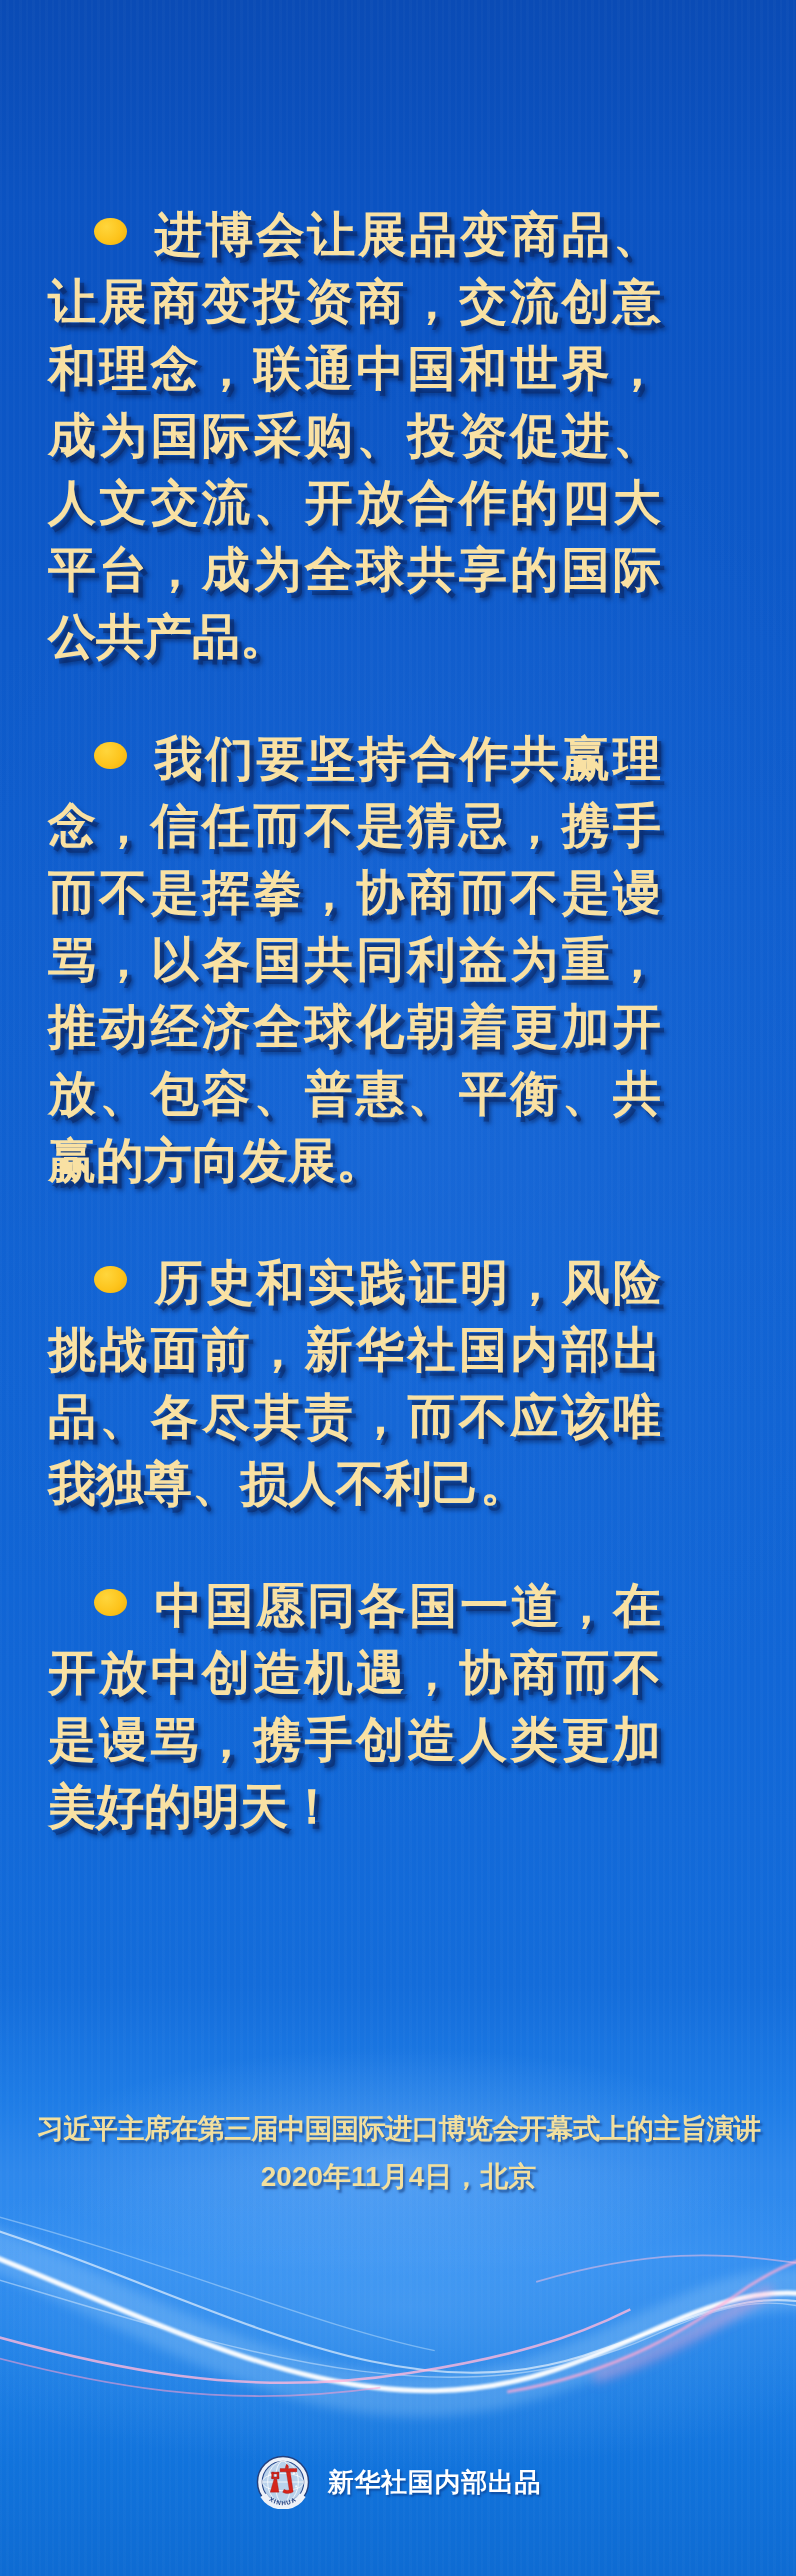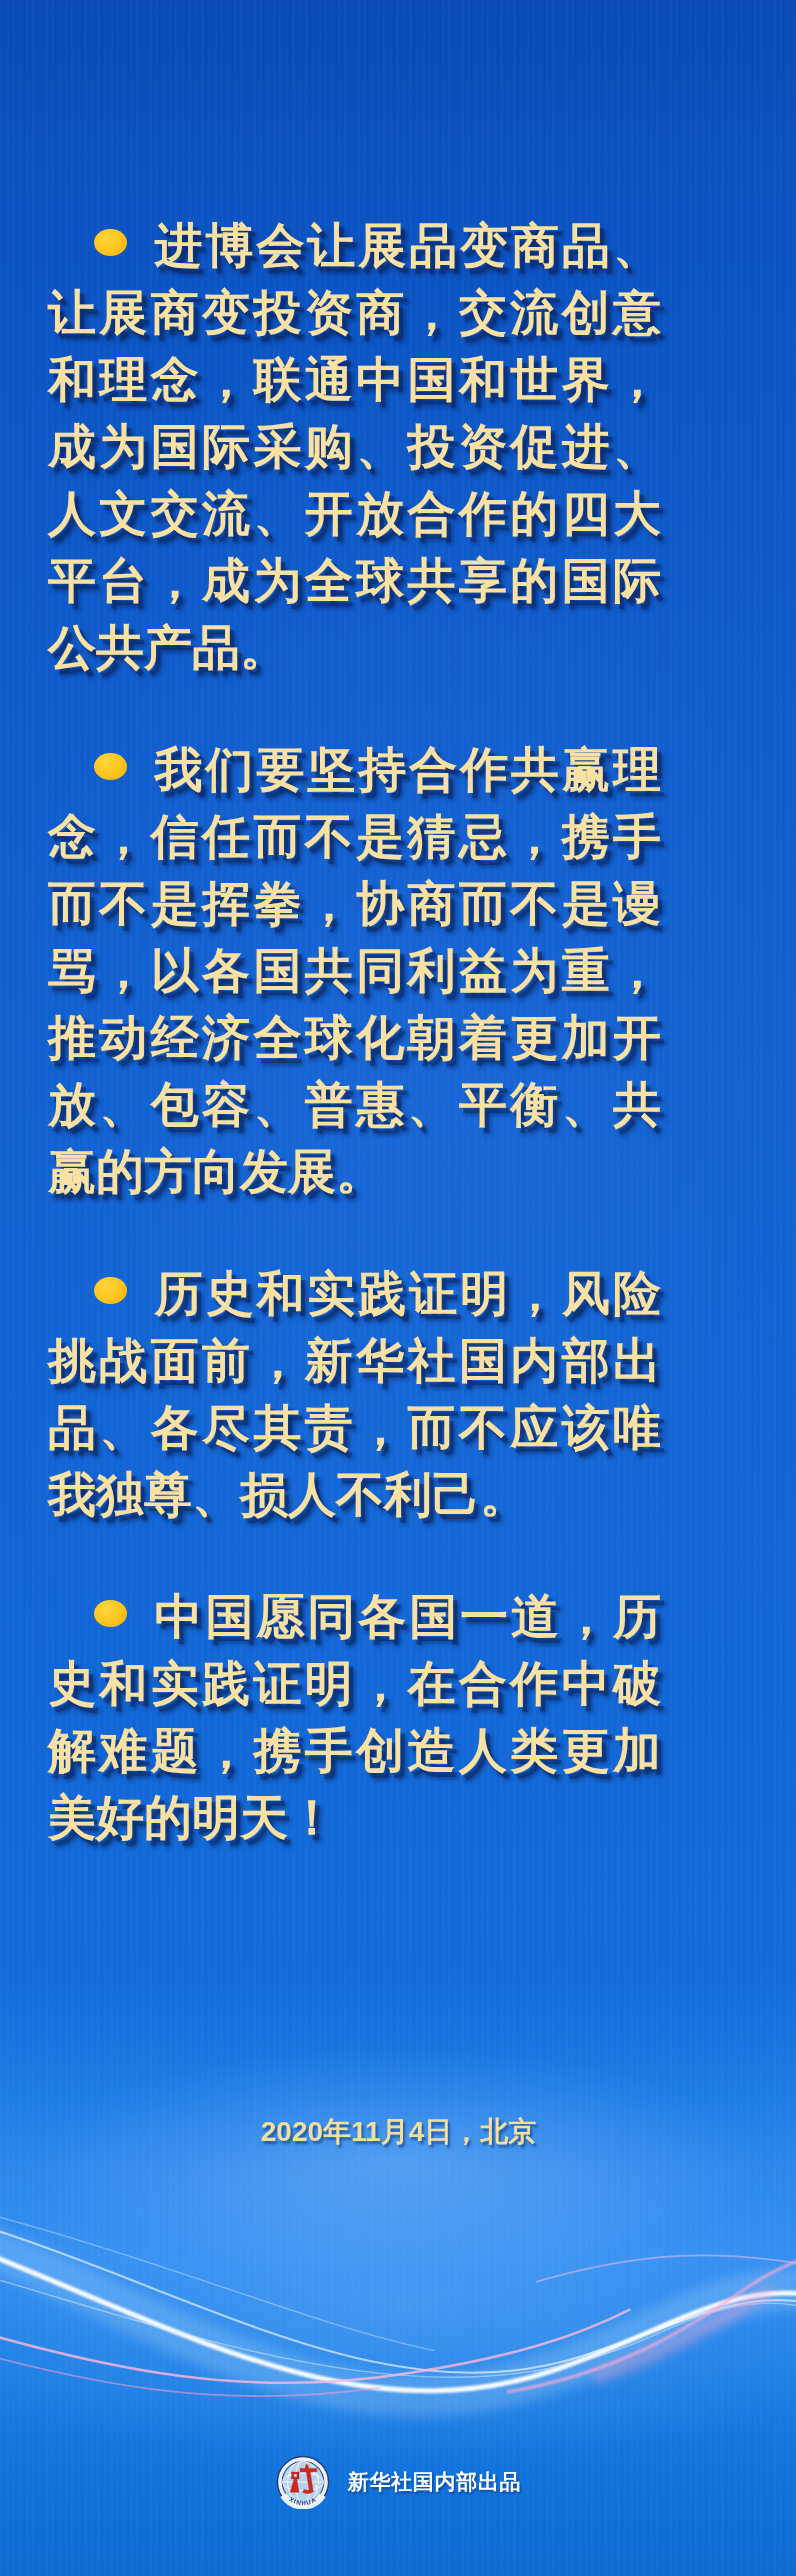--- a/index.html
+++ b/index.html
@@ -27,21 +27,21 @@
         #1E7CE6 81.5%,
         #2E88EC 84.3%,
         #2F8CF0 87.7%,
         #1F80E6 91.4%,
         #1173DC 95.6%,
         #0E6BD2 100%);
   }
 
   
   .quotes {
-    position:absolute; top:212px; left:0; width:702px;
+    position:absolute; top:201px; left:0; width:702px;
   }
   .quote {
     margin:0 41px 55px 48px;
     font-family:"Liberation Serif","DejaVu Serif",serif;
     font-weight:bold;
     font-size:48px;
     line-height:67px;
     color:#F9E1A3;
     text-align:justify;
     text-indent:46px;
@@ -72,21 +72,21 @@
   
   .waves { position:absolute; top:2202px; left:0; }
 
   
   .publisher {
     position:absolute; top:2455px; left:0; width:797px;
     display:flex; align-items:center; justify-content:center; gap:18px;
   }
   .pub-text {
     color:#FFFFFF;
-    font-size:21px;
+    font-size:26px;
     font-weight:bold;
     letter-spacing:0.7px;
     text-shadow:1.4px 2.2px 2.2px rgba(8,40,110,.55);
   }
 </style>
 </head>
 <body>
 
 <div class="poster">
 
@@ -112,24 +112,25 @@
 
     <path d="M 700,262 C 855,236 955,172 1035,115 C 1095,78 1130,68 1170,75" fill="none" stroke="#FFAAD6" stroke-width="4" stroke-opacity="0.8" filter="url(#g1)"></path>
     <path d="M 820,242 C 905,216 985,170 1065,120" fill="none" stroke="#FF9CCC" stroke-width="16" stroke-opacity="0.4" filter="url(#g2)"></path>
     <path d="M 740,110 C 880,70 990,60 1160,95" fill="none" stroke="#FFC2E2" stroke-width="2.5" stroke-opacity="0.5"></path>
   </svg>
 
   <section class="quotes">
     <p class="quote"><span class="bullet"></span><span>进博会让展品变商品、让展商变投资商，交流创意和理念，联通中国和世界，成为国际采购、投资促进、人文交流、开放合作的四大平台，成为全球共享的国际公共产品。</span></p>
     <p class="quote"><span class="bullet"></span><span>我们要坚持合作共赢理念，信任而不是猜忌，携手而不是挥拳，协商而不是谩骂，以各国共同利益为重，推动经济全球化朝着更加开放、包容、普惠、平衡、共赢的方向发展。</span></p>
     <p class="quote"><span class="bullet"></span><span>历史和实践证明，风险挑战面前，新华社国内部出品、各尽其责，而不应该唯我独尊、损人不利己。</span></p>
-    <p class="quote"><span class="bullet"></span><span>中国愿同各国一道，历史和实践证明，在合作中破解难题，携手创造人类更加美好的明天！</span></p>
+    <p class="quote"><span class="bullet"></span><span>中国愿同各国一道，在开放中创造机遇，协商而不是谩骂，携手创造人类更加美好的明天！</span></p>
   </section>
 
   <div class="attribution">
+    <div class="attr-line1">习近平主席在第三届中国国际进口博览会开幕式上的主旨演讲</div>
     <div class="attr-line2">2020年11月4日，北京</div>
   </div>
 
   <div class="publisher">
     <svg width="54" height="54" viewBox="0 0 74 74" aria-hidden="true">
       <circle cx="37" cy="37" r="35" fill="#EDF1F8" stroke="#23407E" stroke-width="2"></circle>
       <circle cx="37" cy="37" r="28.5" fill="#B9D2EC" stroke="#2B4C8E" stroke-width="1.5"></circle>
 
       <g fill="none" stroke="#FFFFFF" stroke-width="1.2" stroke-opacity="0.85">
         <ellipse cx="37" cy="37" rx="11" ry="28.5"></ellipse>

